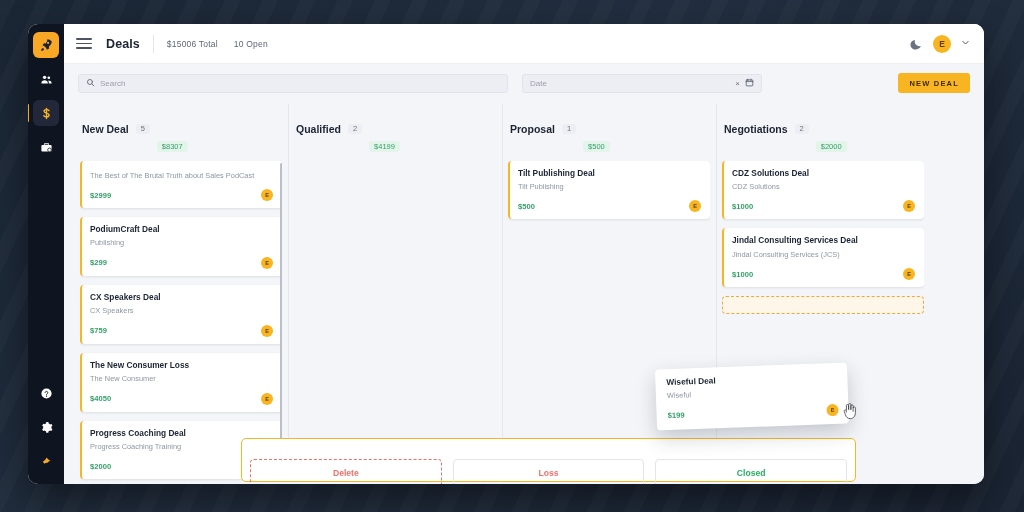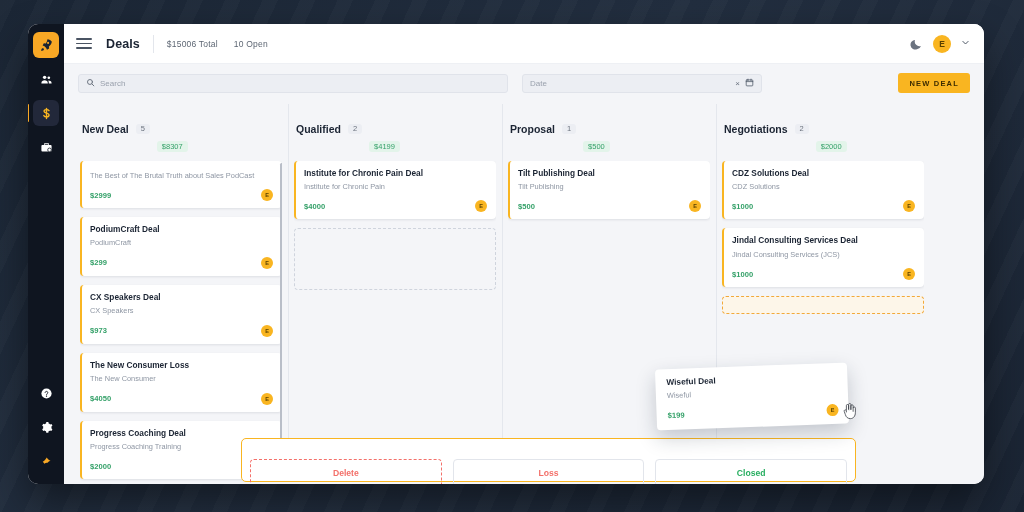--- a/index.html
+++ b/index.html
@@ -348,31 +348,31 @@
             <div class="col-body">
               <div class="card">
                 <div class="card-sub">The Best of The Brutal Truth about Sales PodCast</div>
                 <div class="card-foot">
                   <span class="card-amt">$2999</span>
                   <span class="card-av">E</span>
                 </div>
               </div>
               <div class="card">
                 <div class="card-title">PodiumCraft Deal</div>
-                <div class="card-sub">PodiumCraft</div>
+                <div class="card-sub">Publishing</div>
                 <div class="card-foot">
                   <span class="card-amt">$299</span>
                   <span class="card-av">E</span>
                 </div>
               </div>
               <div class="card">
                 <div class="card-title">CX Speakers Deal</div>
                 <div class="card-sub">CX Speakers</div>
                 <div class="card-foot">
-                  <span class="card-amt">$973</span>
+                  <span class="card-amt">$759</span>
                   <span class="card-av">E</span>
                 </div>
               </div>
               <div class="card">
                 <div class="card-title">The New Consumer Loss</div>
                 <div class="card-sub">The New Consumer</div>
                 <div class="card-foot">
                   <span class="card-amt">$4050</span>
                   <span class="card-av">E</span>
                 </div>
@@ -386,31 +386,20 @@
                 </div>
               </div>
               <div class="col-scroll" style="height: 300px;"></div>
             </div>
           </div>
           <div class="col">
             <div class="col-head">
               <span class="col-name">Qualified</span>
               <span class="badge-count">2</span>
               <span class="badge-money">$4199</span>
-            </div>
-            <div class="col-body">
-              <div class="card">
-                <div class="card-title">Institute for Chronic Pain Deal</div>
-                <div class="card-sub">Institute for Chronic Pain</div>
-                <div class="card-foot">
-                  <span class="card-amt">$4000</span>
-                  <span class="card-av">E</span>
-                </div>
-              </div>
-              <div class="ghost"></div>
             </div>
           </div>
           <div class="col">
             <div class="col-head">
               <span class="col-name">Proposal</span>
               <span class="badge-count">1</span>
               <span class="badge-money">$500</span>
             </div>
             <div class="col-body">
               <div class="card">

